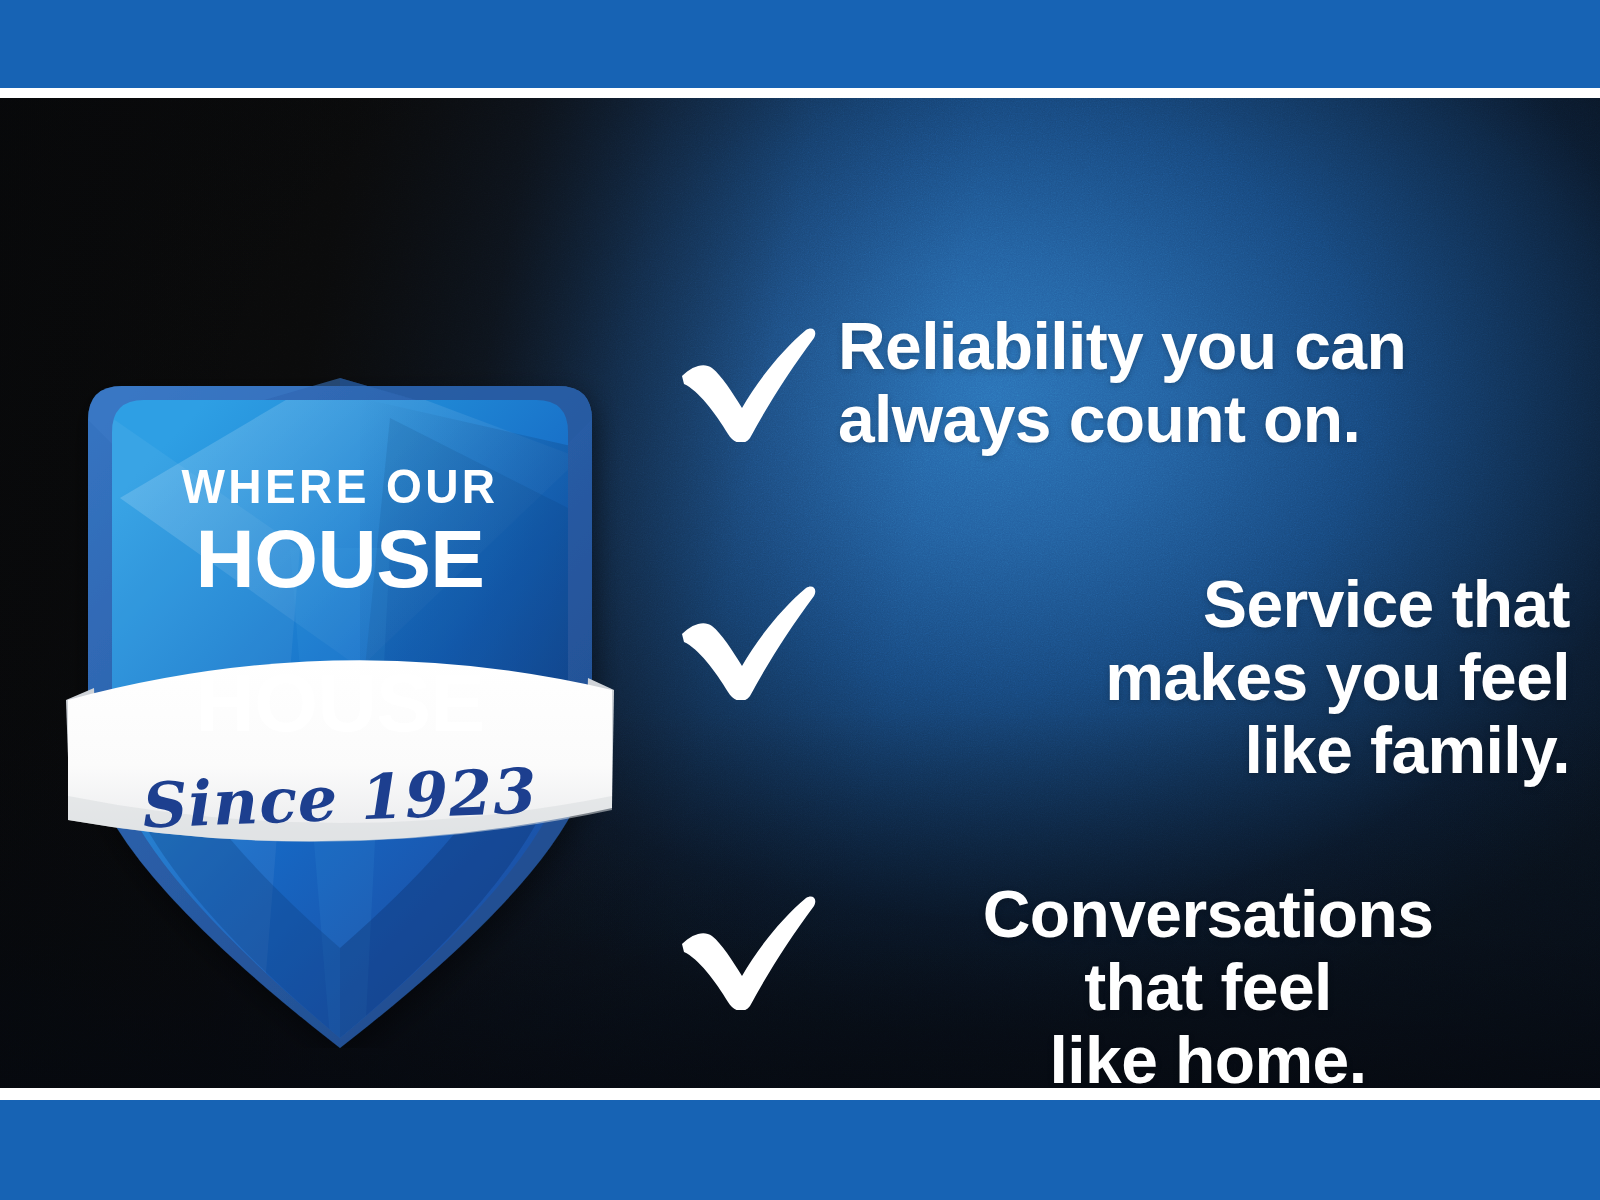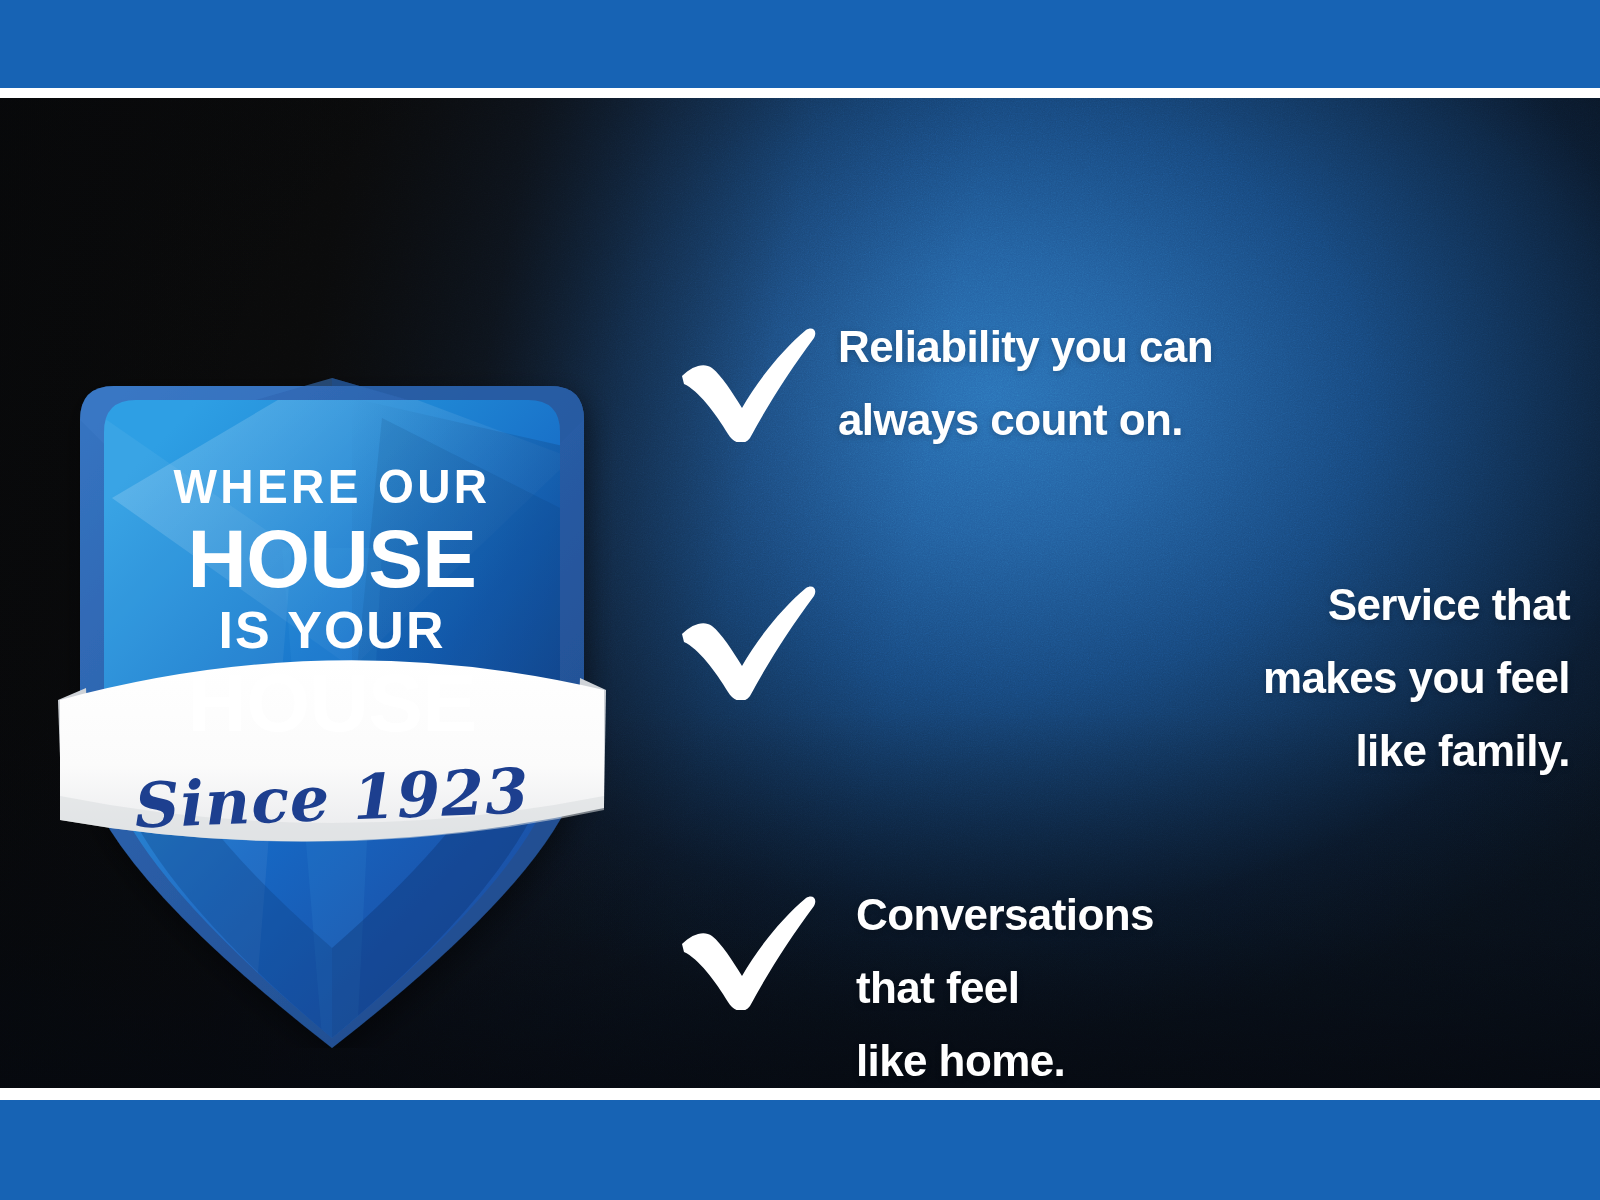--- a/index.html
+++ b/index.html
@@ -51,21 +51,21 @@
       radial-gradient(ellipse 1300px 900px at 60% 34%, rgba(0,0,0,0) 52%, rgba(4,7,12,0.55) 100%);
   }
   
   .grain{
     position:absolute;left:-40px;top:-40px;width:1700px;height:1100px;
     opacity:.30;mix-blend-mode:overlay;pointer-events:none;
   }
 
   
   .shield-wrap{
-    position:absolute;left:52px;top:150px;width:560px;height:800px;
+    position:absolute;left:60px;top:150px;width:560px;height:800px;
   }
   .shield-svg{position:absolute;left:0;top:0;}
 
   .shield-text{
     position:absolute;left:0;top:0;width:560px;
     text-align:center;color:#ffffff;
     font-family:"Liberation Sans", sans-serif;
     font-weight:700;line-height:1;
     text-transform:uppercase;
     user-select:none;
@@ -98,35 +98,35 @@
   }
   .bullet{position:absolute;left:0;width:900px;}
   .bullet .tick{
     position:absolute;left:18px;top:0;width:140px;height:118px;
   }
   .bullet .btxt{
     position:absolute;left:178px;top:0;width:720px;
     color:#ffffff;
     font-family:"Liberation Sans", sans-serif;
     font-weight:700;
-    font-size:44px;
+    font-size:66px;
     line-height:73px;
     letter-spacing:-0.6px;
     white-space:pre-line;
     text-shadow:0 2px 6px rgba(0,0,0,0.22);
   }
 
   #bullet-1{top:62px;}
   #bullet-1 .tick{top:14px;}
   #bullet-2{top:320px;}
   #bullet-2 .tick{top:14px;}
   #bullet-2 .btxt{left:190px;text-align:right;}
   #bullet-3{top:630px;}
   #bullet-3 .tick{top:14px;}
-  #bullet-3 .btxt{left:196px;}
+  #bullet-3 .btxt{left:188px;text-align:center;}
 </style>
 </head>
 <body>
 
 <div class="canvas">
 
   <div class="bar-top"></div>
 
   <div class="panel">
     <div class="glow-main"></div>
@@ -234,21 +234,20 @@
                    Q280,378 552,442
                    L552,560
                    Q280,620 8,572 Z" fill="url(#gRib)"></path>
 
           <path d="M8,548 Q280,602 552,548 L552,562 Q280,620 8,572 Z" fill="#d9dcdf" opacity="0.55"></path>
         </g>
       </svg>
 
       <div class="shield-text ln-where">WHERE OUR</div>
       <div class="shield-text ln-house1">HOUSE</div>
-      <div class="shield-text ln-isyour">IS YOUR</div>
       <div class="shield-text ln-house2">HOUSE</div>
       <div class="shield-text ln-since">Since 1923</div>
     </div>
 
     <div class="bullets">
 
       <div class="bullet" id="bullet-1">
         <svg class="tick" viewBox="0 0 140 118">
           <path d="M4,52 C14,42 26,38 34,44 C44,52 54,68 64,84
                    C80,56 104,26 128,6 C134,2 140,6 136,14

